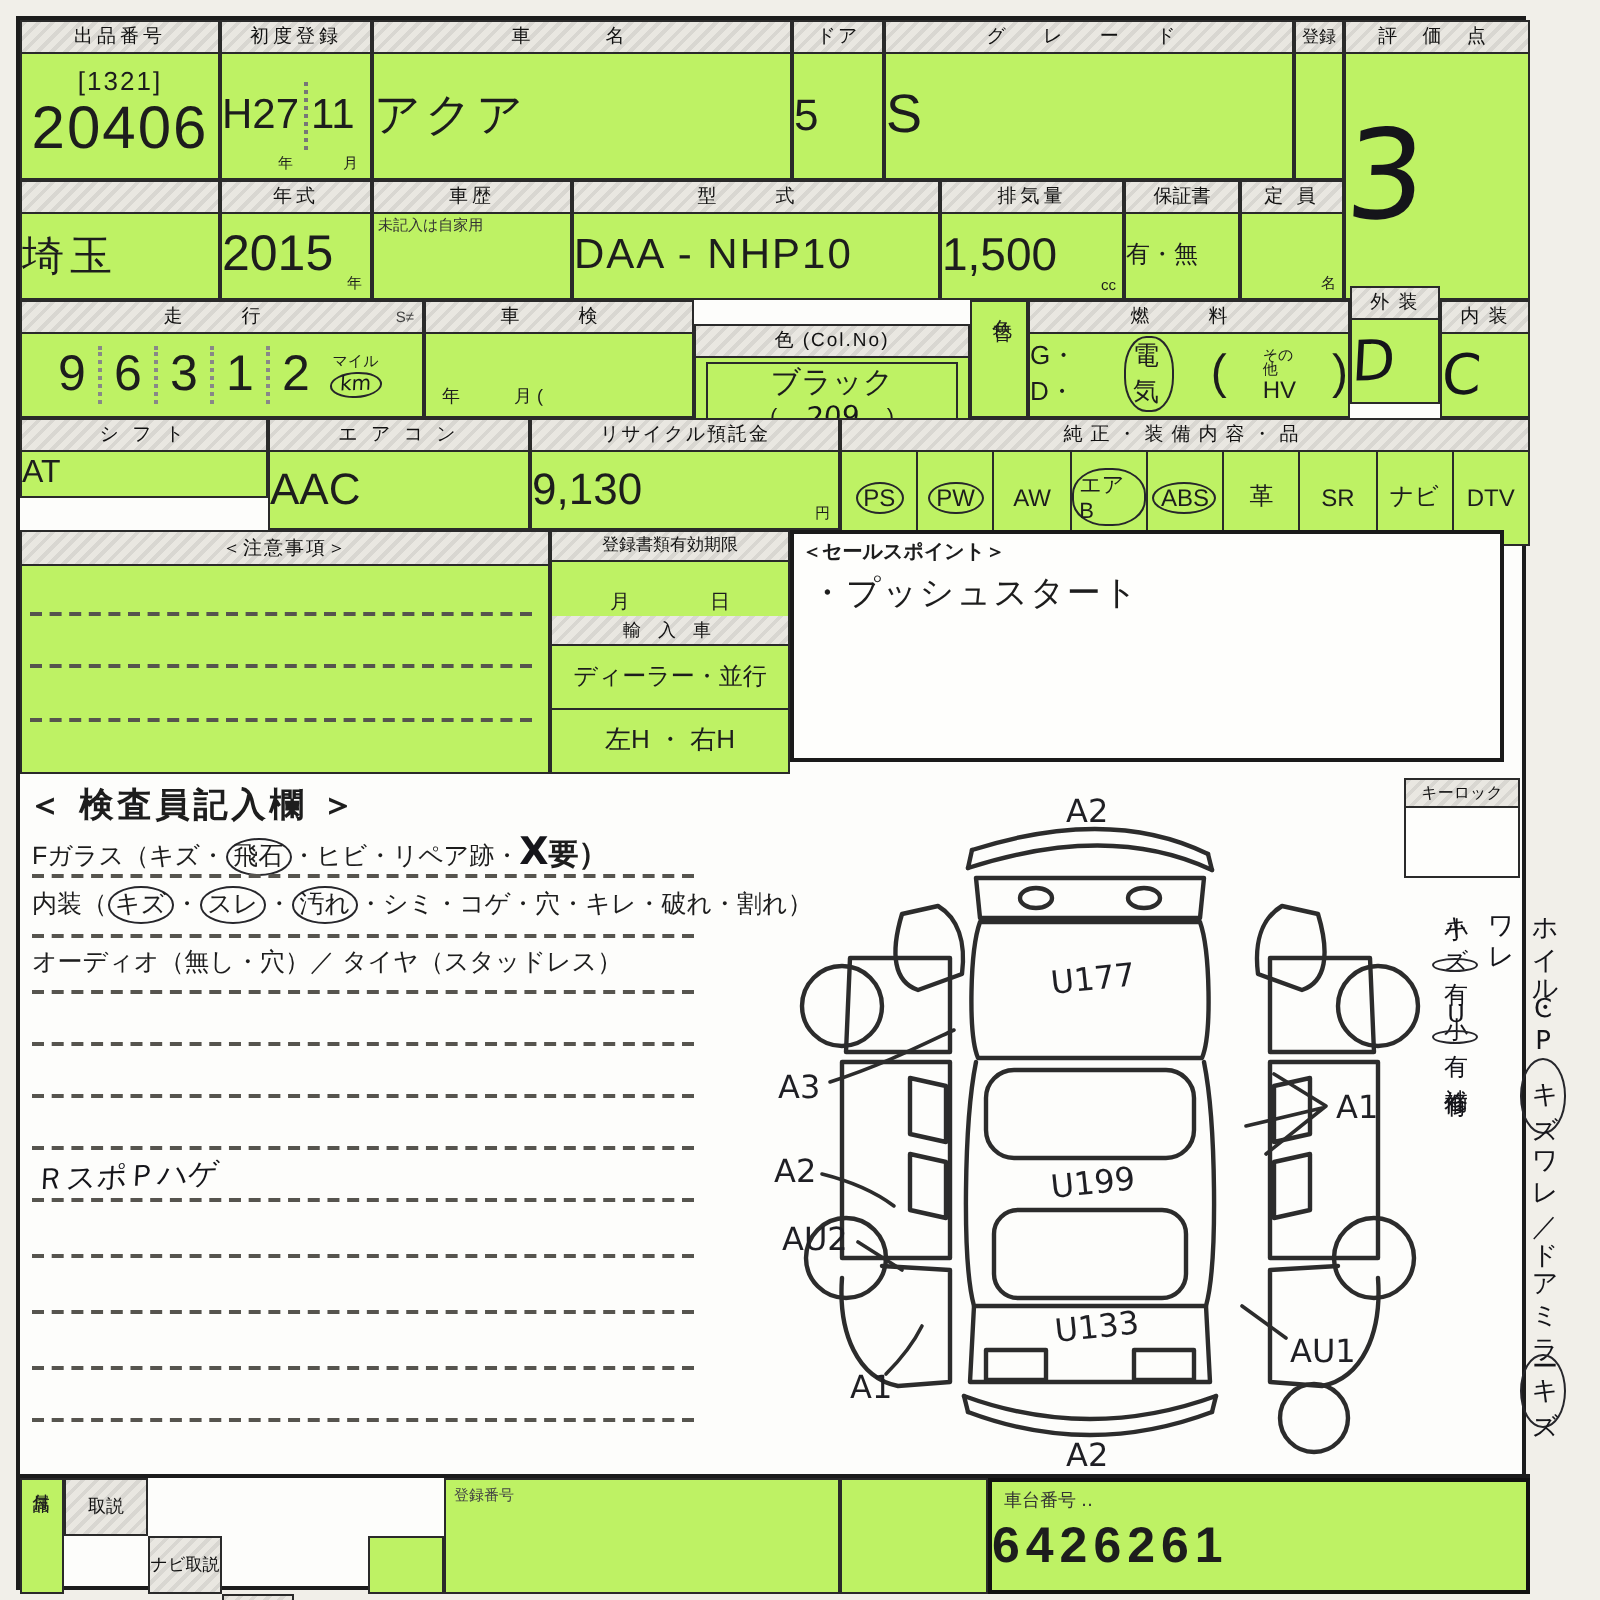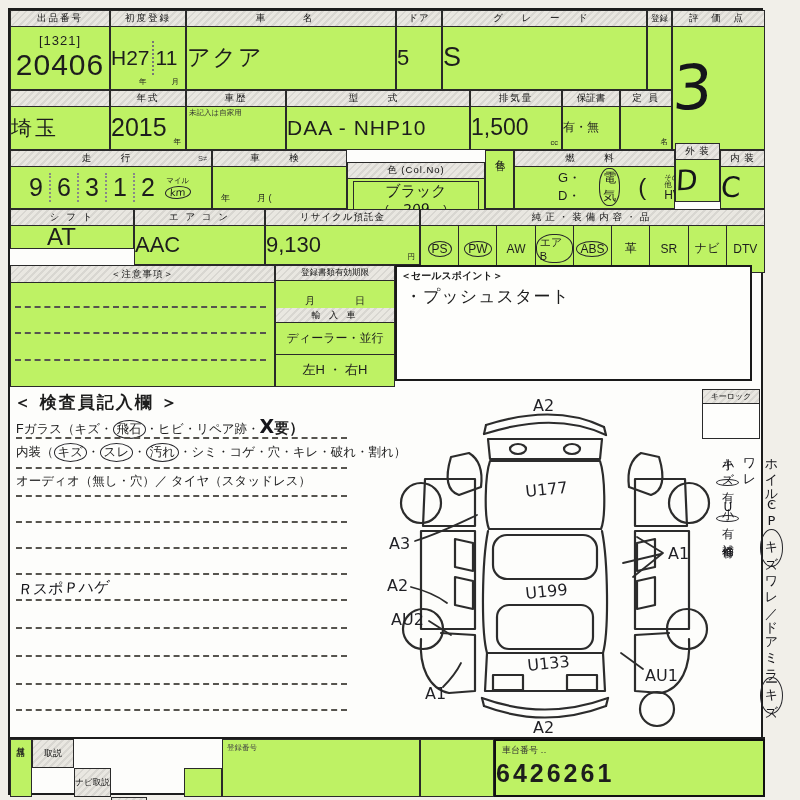--- a/index.html
+++ b/index.html
@@ -151,21 +151,21 @@
   </div>
 
   <div class="cell" style="left:475px;top:140px;width:29px;height:59px;">
     <div class="cc vtext" style="top:0;font-size:10px;letter-spacing:2px;">
         <span>色替</span>
       </div>
   </div>
 
   <div class="cell" style="left:504px;top:140px;width:161px;height:59px;">
     <div class="band" style="letter-spacing:10px;">燃　料</div>
-    <div class="cc" style="font-size:13px;gap:18px;padding-left:43px;">
+    <div class="cc" style="font-size:13px;gap:18px;">
       <span>G・D・</span>
       <span class="circ" style="border-radius:45%;">電気</span>
       <span style="font-size:24px;font-weight:300;">(</span>
       <span style="display:flex;flex-direction:column;align-items:center;line-height:1;">
         <span class="tiny">その他</span>
         <span style="font-size:12px;">HV</span>
       </span>
       <span style="font-size:24px;font-weight:300;">)</span>
     </div>
   </div>
@@ -179,21 +179,21 @@
 
   <div class="cell" style="left:710px;top:140px;width:45px;height:59px;">
     <div class="band" style="letter-spacing:1px;">内 装</div>
     <div class="cc">
         <span class="hand" style="font-size:28px;">C</span>
       </div>
   </div>
 
   <div class="cell" style="left:0;top:199px;width:124px;height:40px;">
     <div class="band">シ フ ト</div>
-    <div class="cc" style="font-size:24px;padding-left:36px;">
+    <div class="cc" style="font-size:16px;">
         <span>AT</span>
       </div>
   </div>
 
   <div class="cell" style="left:124px;top:199px;width:131px;height:56px;">
     <div class="band">エ ア コ ン</div>
     <div class="cc" style="font-size:22px;">
         <span>AAC</span>
       </div>
   </div>

